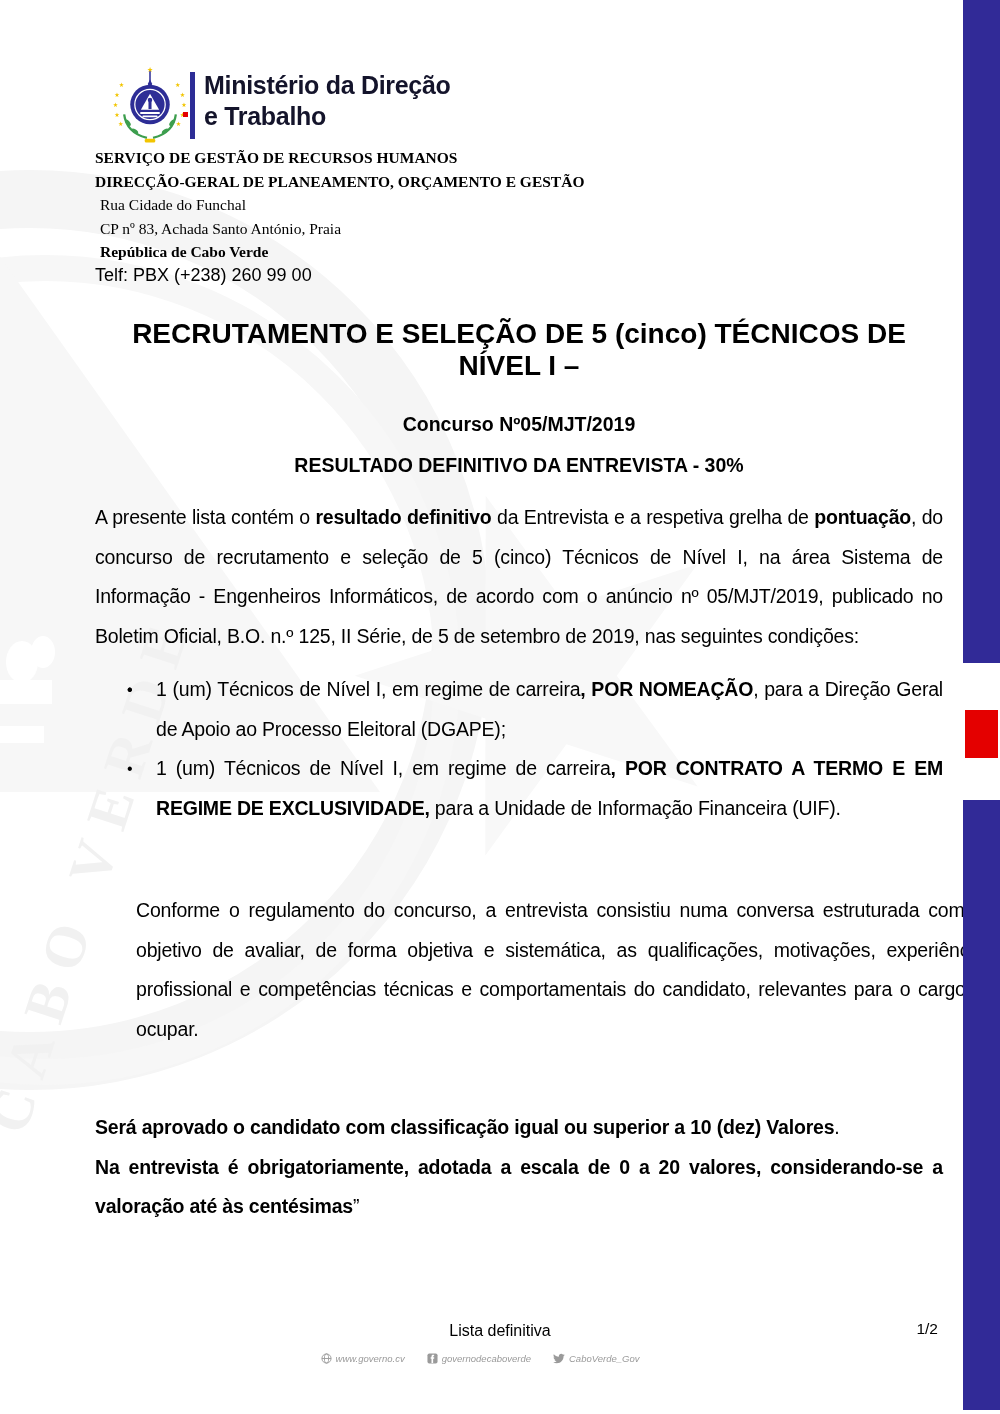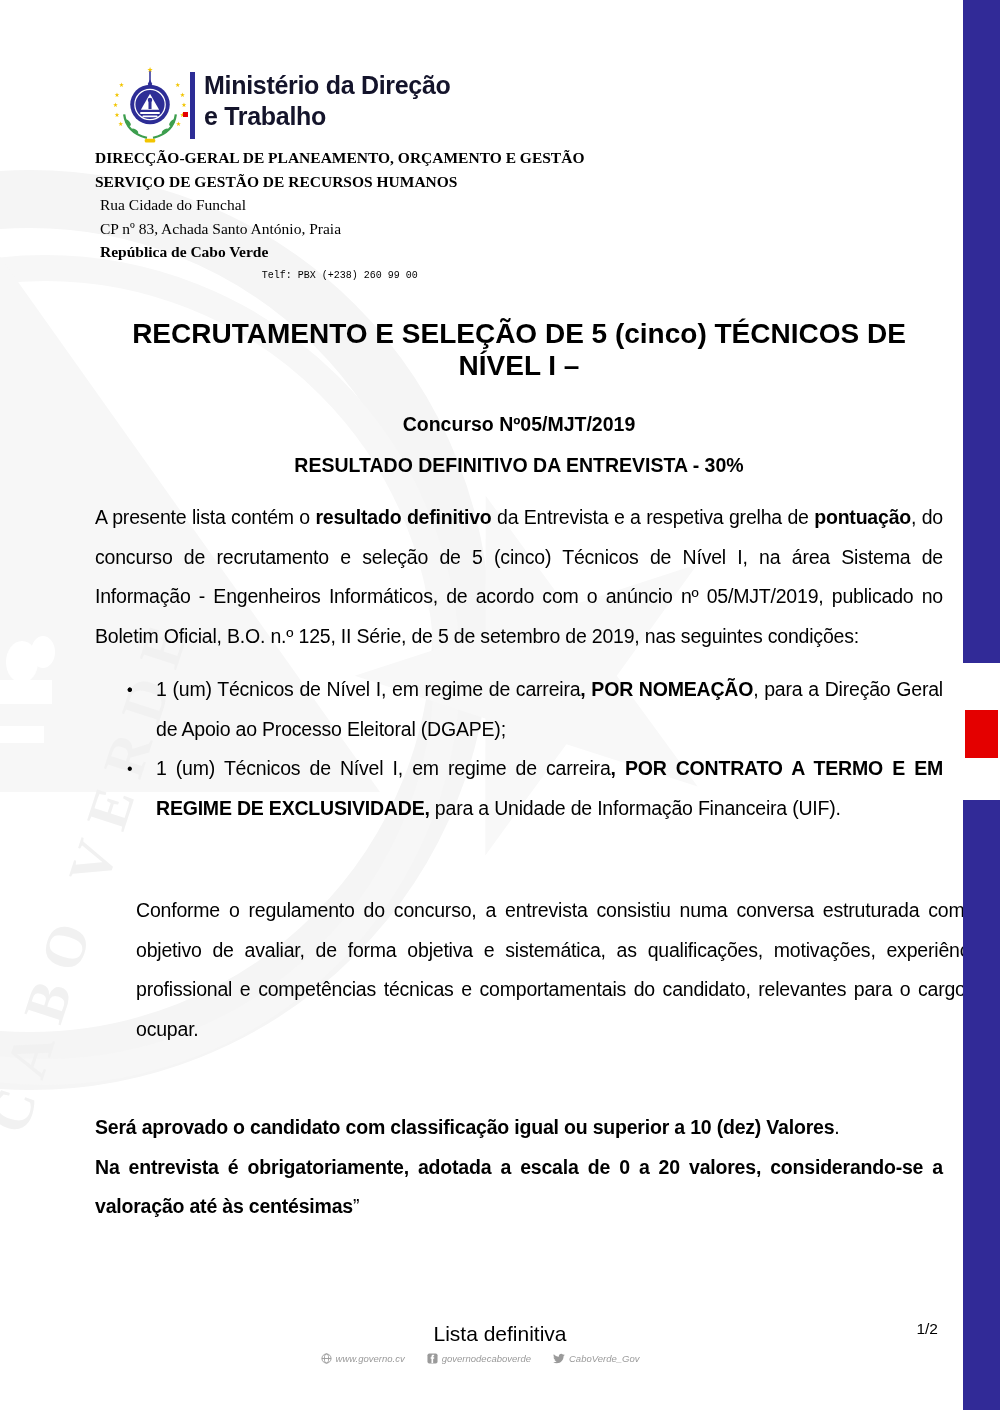--- a/index.html
+++ b/index.html
@@ -34,38 +34,38 @@
   .logo-emblem { position:absolute; left:0; top:0; }
   .logo-divider { position:absolute; left:78px; top:8px; width:5px; height:67px; background:#2d2d96; }
   .logo-reddot  { position:absolute; left:71px; top:48px; width:5px; height:5px; background:#e40000; }
   .logo-text { position:absolute; left:92px; top:6px; color:#14142b; font-weight:700;
                font-size:25px; line-height:31px; letter-spacing:-0.3px; white-space:nowrap; }
   
   .letterhead { position:absolute; left:95px; top:146px; font-family:"Liberation Serif", serif; }
   .lh-line { font-size:15.5px; line-height:23.5px; }
   .lh-bold { font-weight:700; }
   .lh-indent { padding-left:5px; }
-  .lh-sans { font-family:Liberation Mono, monospace; font-size:10px;text-align:center; }
+  .lh-sans { font-family:Liberation Sans, sans-serif; font-size:18px; }
   
   .titles { position:absolute; left:95px; top:318px; width:848px; text-align:center; font-weight:700; }
   .title-1 { font-size:28px; margin-bottom:31px; }
   .title-n { font-size:19.5px; margin-bottom:18px; }
   
   .body-block { position:absolute; left:95px; width:848px; font-size:19.5px; line-height:39.5px;
                 text-align:justify; letter-spacing:-0.2px; }
   .para1 { top:498px; }
   .bullets { top:670px; left:125px; width:818px; }
   .bullet { position:relative; padding-left:31px; }
   .bullet-dot { position:absolute; left:2px; top:0; font-size:16px; }
   .para2 { top:891px;margin-left:41px; }
   .para3 { top:1108px; }
   .b { font-weight:700; }
   
   .page-number { position:absolute; right:62px; top:1320px; font-size:15.5px; z-index:3; }
-  .list-caption { position:absolute; left:0; top:1322px; width:1000px; text-align:center; font-size:21px; }
+  .list-caption { position:absolute; left:0; top:1322px; width:1000px; text-align:center; font-size:16px; }
   .footer-links { position:absolute; left:0; top:1353px; width:960px; display:flex; justify-content:center;
                   gap:22px; color:#9a9a9a; font-size:9.5px; align-items:center; }
   .footer-link { display:flex; align-items:center; gap:4px;font-style:italic; }
 </style>
 </head>
 <body>
 
 <div class="page">
 
   <div class="wm">
@@ -124,22 +124,22 @@
       </svg>
       <div class="logo-divider"></div>
       <div class="logo-reddot"></div>
       <div class="logo-text">
         <div>Ministério da Direção</div>
         <div>e Trabalho</div>
       </div>
     </div>
 
     <div class="letterhead">
+      <div class="lh-line lh-bold">SERVIÇO DE GESTÃO DE RECURSOS HUMANOS</div>
       <div class="lh-line lh-bold">DIRECÇÃO-GERAL DE PLANEAMENTO, ORÇAMENTO E GESTÃO</div>
-      <div class="lh-line lh-bold">SERVIÇO DE GESTÃO DE RECURSOS HUMANOS</div>
       <div class="lh-line lh-indent">Rua Cidade do Funchal</div>
       <div class="lh-line lh-indent">CP nº 83, Achada Santo António, Praia</div>
       <div class="lh-line lh-bold lh-indent">República de Cabo Verde</div>
       <div class="lh-line lh-sans">Telf: PBX (+238) 260 99 00</div>
     </div>
 
     <div class="titles">
       <div class="title-1">RECRUTAMENTO E SELEÇÃO DE 5 (cinco) TÉCNICOS DE NÍVEL I –</div>
       <div class="title-n">Concurso Nº05/MJT/2019</div>
       <div class="title-n">RESULTADO DEFINITIVO DA ENTREVISTA - 30%</div>

